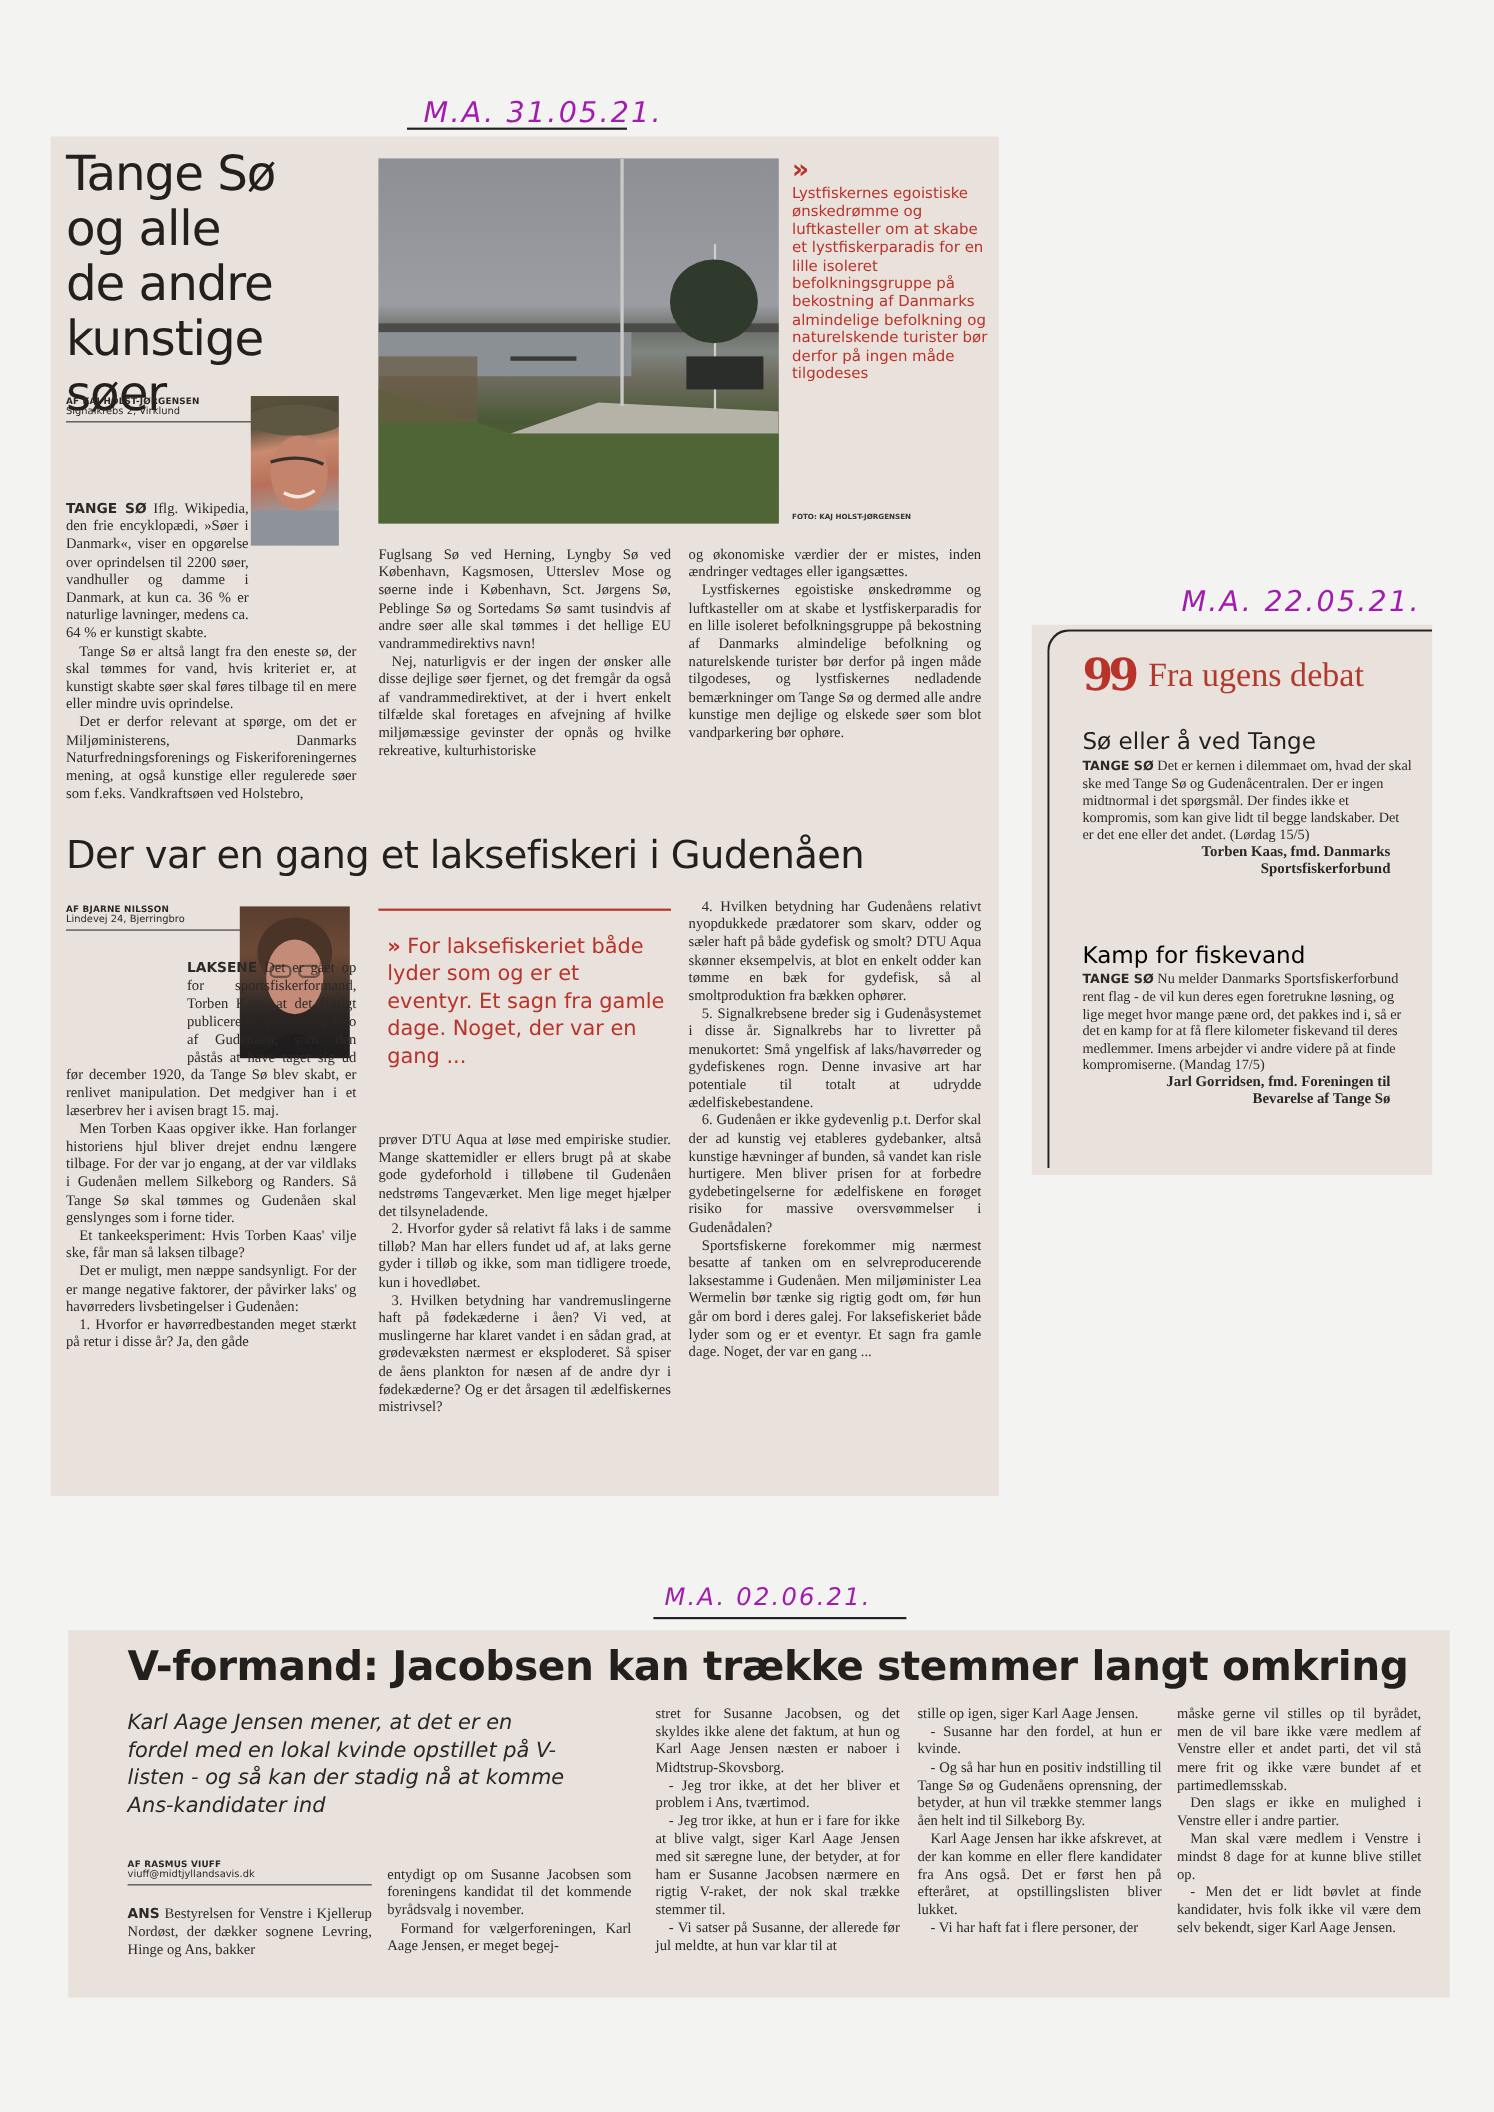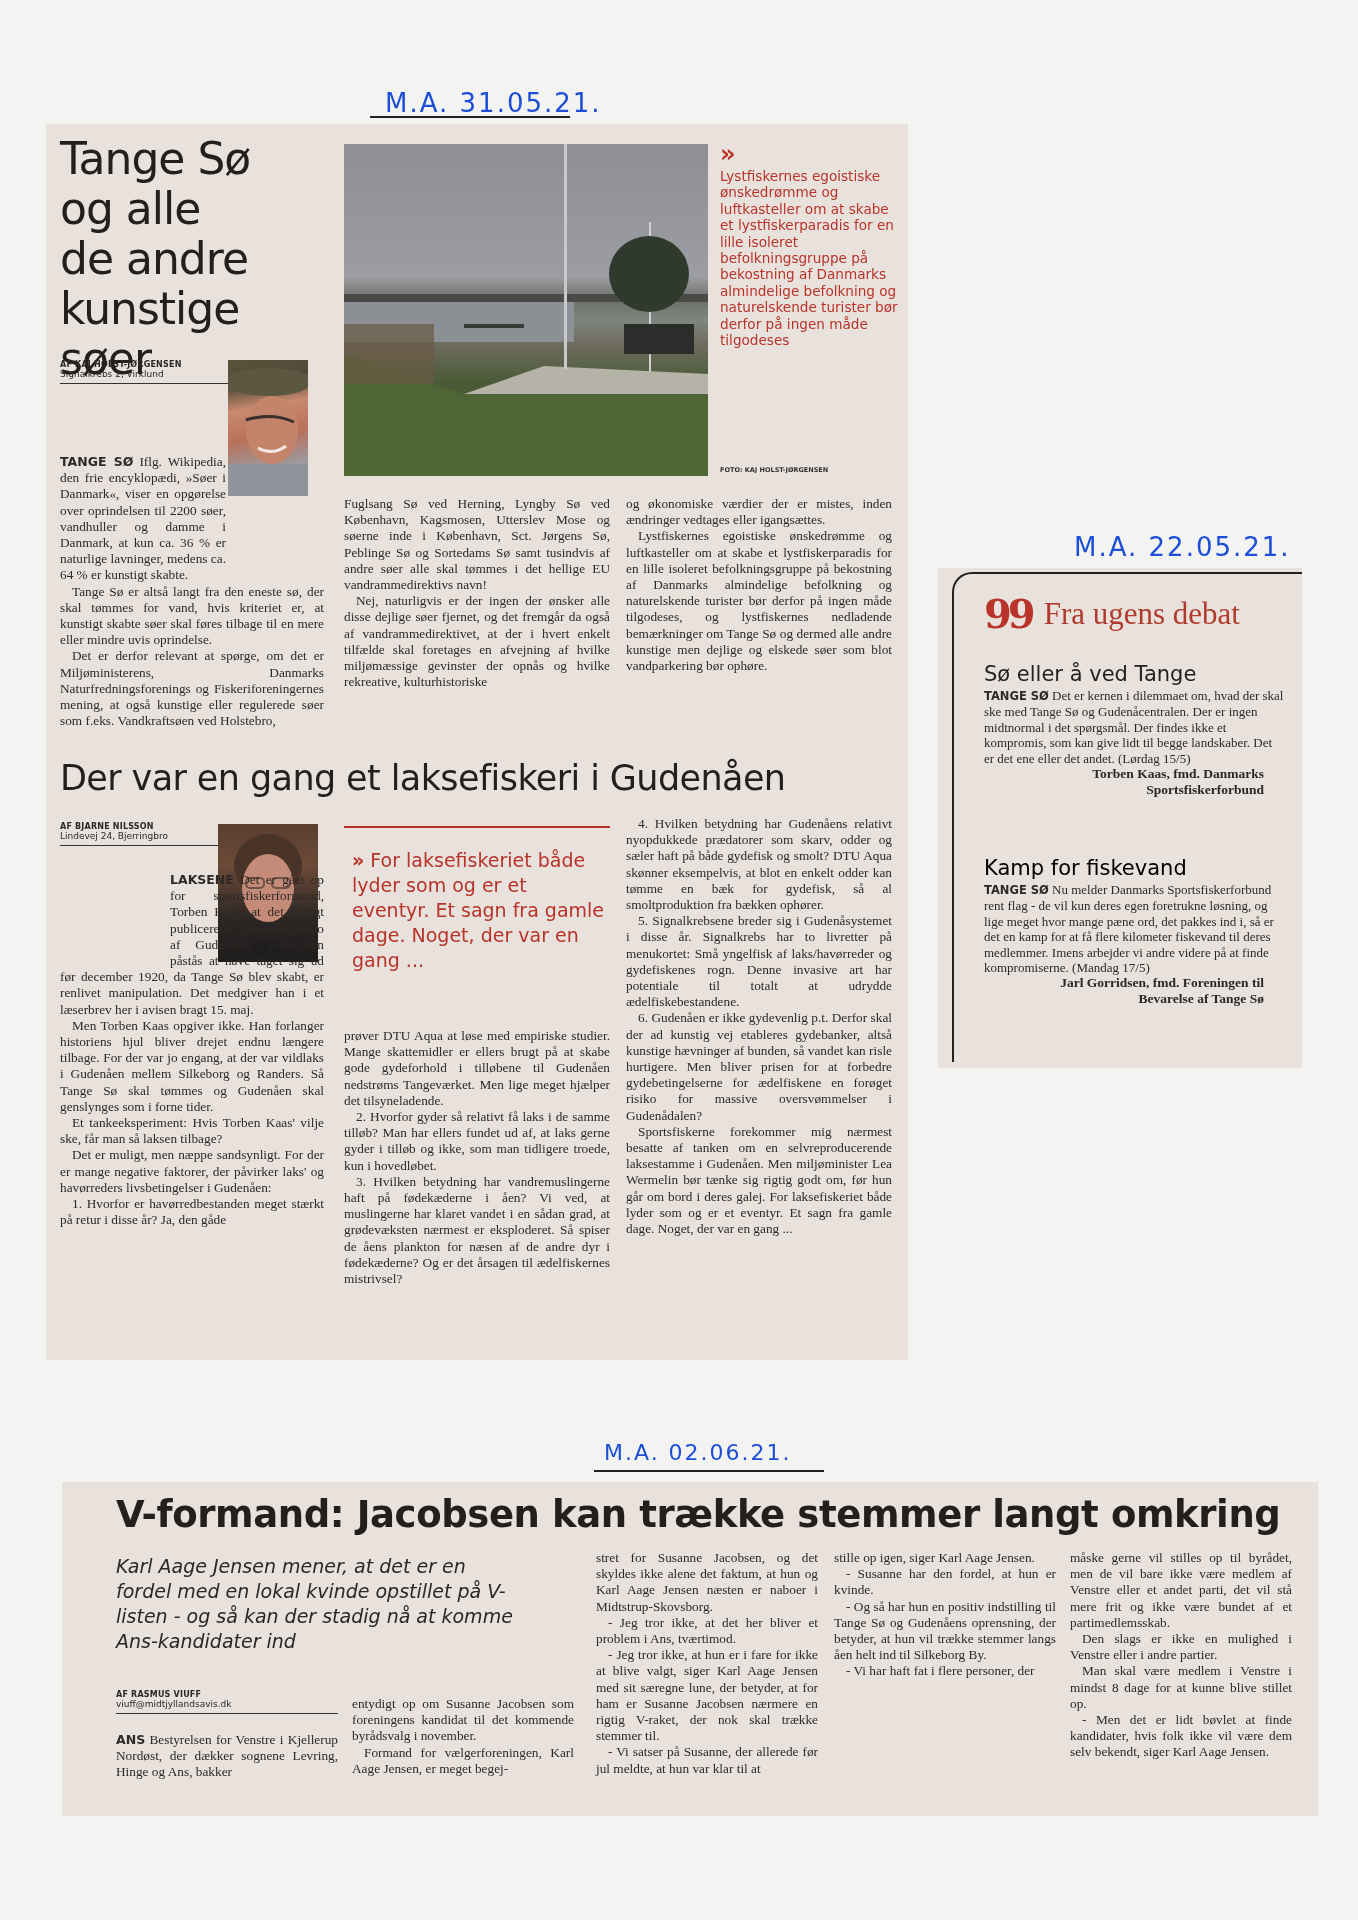--- a/index.html
+++ b/index.html
@@ -1,18 +1,18 @@
 <!DOCTYPE html>
 <html><head>
 <meta charset="utf-8">
 <style>
   * { box-sizing: border-box; margin: 0; padding: 0; }
   html, body { width: 1358px; height: 1920px; background: #f3f3f1; overflow: hidden; }
   body { position: relative; font-family: "Liberation Serif", serif; color: #2b2725; }
-  .hand { position: absolute; font-family: "DejaVu Sans", sans-serif; font-size: 26px; color: #1d4ed8; letter-spacing: 2px; }
+  .hand { position: absolute; font-family: "DejaVu Sans", sans-serif; font-size: 26px; color: #a21caf; letter-spacing: 2px; font-style: italic; }
   .hand-line { position: absolute; height: 2px; background: #222; }
   .clip { position: absolute; background: #e9e1db; }
   .sans { font-family: "DejaVu Sans", sans-serif; }
   .body-text { font-family: "Liberation Serif", serif; font-size: 13.3px; line-height: 16.2px; text-align: justify; color: #2d2926; }
   .body-text p { text-indent: 12px; }
   .body-text p.first { text-indent: 0; }
   .kicker { font-family: "DejaVu Sans", sans-serif; font-weight: bold; font-size: 12.5px; }
   .byline-name { font-family: "DejaVu Sans", sans-serif; font-weight: bold; font-size: 8px; letter-spacing: 0.2px; }
   .byline-addr { font-family: "DejaVu Sans", sans-serif; font-size: 9px; }
   .byline-rule { height: 1px; background: #333; margin-top: 4px; }
@@ -189,20 +189,21 @@
     <p class="first">stret for Susanne Jacobsen, og det skyldes ikke alene det faktum, at hun og Karl Aage Jensen næsten er naboer i Midtstrup-Skovsborg.</p>
     <p>- Jeg tror ikke, at det her bliver et problem i Ans, tværtimod.</p>
     <p>- Jeg tror ikke, at hun er i fare for ikke at blive valgt, siger Karl Aage Jensen med sit særegne lune, der betyder, at for ham er Susanne Jacobsen nærmere en rigtig V-raket, der nok skal trække stemmer til.</p>
     <p>- Vi satser på Susanne, der allerede før jul meldte, at hun var klar til at</p>
   </div>
 
   <div class="body-text" style="position:absolute; left:772px; top:68px; width:222px;">
     <p class="first">stille op igen, siger Karl Aage Jensen.</p>
     <p>- Susanne har den fordel, at hun er kvinde.</p>
     <p>- Og så har hun en positiv indstilling til Tange Sø og Gudenåens oprensning, der betyder, at hun vil trække stemmer langs åen helt ind til Silkeborg By.</p>
+    <p>Karl Aage Jensen har ikke afskrevet, at der kan komme en eller flere kandidater fra Ans også. Det er først hen på efteråret, at opstillingslisten bliver lukket.</p>
     <p>- Vi har haft fat i flere personer, der</p>
   </div>
 
   <div class="body-text" style="position:absolute; left:1008px; top:68px; width:222px;">
     <p class="first">måske gerne vil stilles op til byrådet, men de vil bare ikke være medlem af Venstre eller et andet parti, det vil stå mere frit og ikke være bundet af et partimedlemsskab.</p>
     <p>Den slags er ikke en mulighed i Venstre eller i andre partier.</p>
     <p>Man skal være medlem i Venstre i mindst 8 dage for at kunne blive stillet op.</p>
     <p>- Men det er lidt bøvlet at finde kandidater, hvis folk ikke vil være dem selv bekendt, siger Karl Aage Jensen.</p>
   </div>
 </div>

